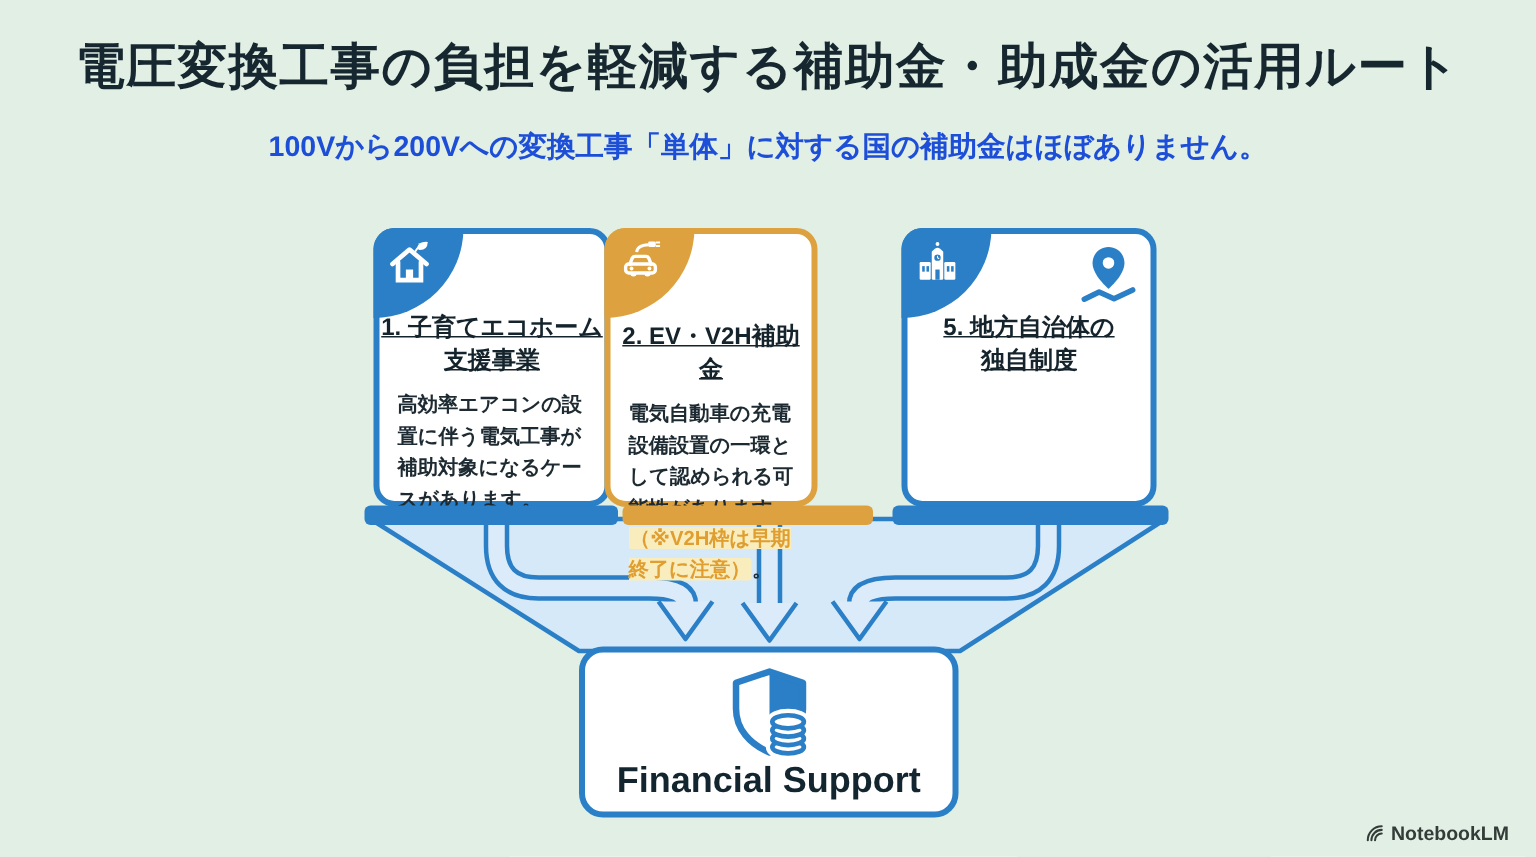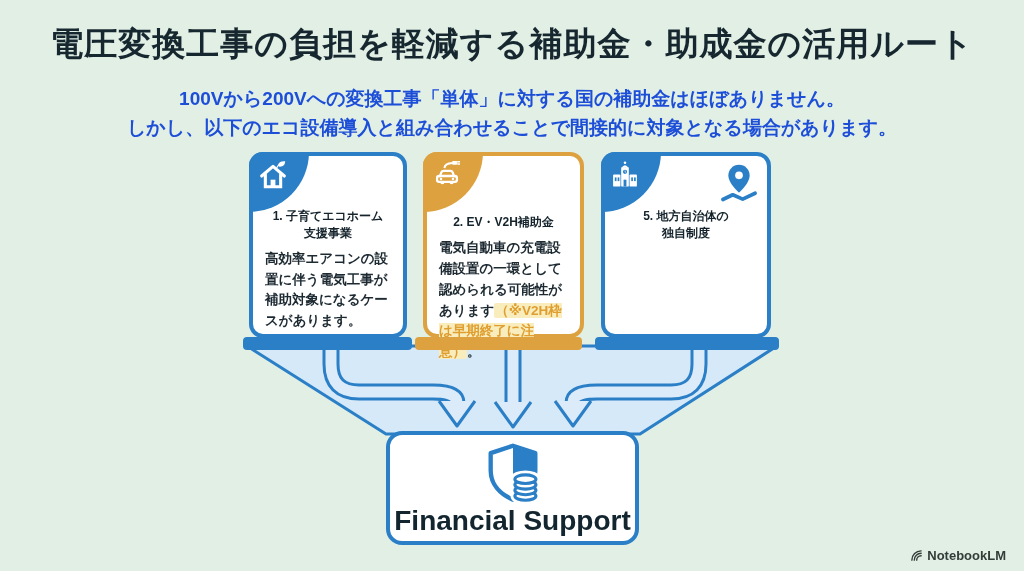--- a/index.html
+++ b/index.html
@@ -21,35 +21,35 @@
   
   .flow-svg { position:absolute; left:0; top:0; width:1024px; height:571px; z-index:1; }
 
   
   .card {
     position:absolute; top:152px; height:186px; background:#fff;
     border:4px solid #2a7fc7; border-radius:14px; z-index:2;
   }
   .card.orange { border-color:#dda23f; }
   .card-1 { left:249px; width:158px; }
-  .card-2 { left:423px; width:161px; }
+  .card-2 { left:403px; width:142px; }
   .card-3 { left:601px; width:170px; }
 
   .corner-badge {
     position:absolute; left:-4px; top:-4px; width:60px; height:60px;
     background:#2a7fc7; border-radius:14px 0 100% 0;
   }
   .corner-badge.orange { background:#dda23f; }
   .corner-badge svg { position:absolute; left:7px; top:7px; width:34px; height:34px; }
 
   .pin-badge { position:absolute; right:6px; top:5px; width:44px; height:44px; }
 
   .card-title {
-    margin-top:52px; text-align:center; font-size:12px; font-weight:800;
-    color:#15242c; line-height:1.4; white-space:pre-line;
+    margin-top:52px; text-align:center; font-size:16px; font-weight:800;
+    color:#15242c; line-height:1.4; white-space:pre-line;text-decoration:underline;
   }
   .card-2 .card-title { margin-top:58px; }
   .card-body {
     margin:7px 9px 0 12px; font-size:13.5px; font-weight:700;
     color:#1d2a32; line-height:1.55; text-align:left;
   }
   .card-3 .card-body { margin-top:4px; }
   .note {
     color:#df9e2f; background:#f9edbd; border-radius:2px;
     padding:0 1px;
@@ -61,21 +61,21 @@
   .bar-2 { left:415px; width:167px; background:#dda23f; }
   .bar-3 { left:595px; width:184px; }
 
   
   .support-box {
     position:absolute; left:386px; top:431px; width:253px; height:114px;
     background:#fff; border:4px solid #2a7fc7; border-radius:16px; z-index:3;
     display:flex; flex-direction:column; align-items:center; justify-content:center;
   }
   .support-box svg { width:62px; height:62px; margin-top:2px; }
-  .support-label { font-size:28px; font-weight:800; color:#132630; margin-top:1px; }
+  .support-label { font-size:24px; font-weight:800; color:#132630; margin-top:1px; }
 
   
   .watermark {
     position:absolute; right:18px; bottom:8px; z-index:4;
     display:flex; align-items:center; gap:4px;
     color:#333c38; font-size:13px; font-weight:700;
   }
   .watermark svg { width:13px; height:13px; }
 </style>
 </head>
@@ -101,21 +101,20 @@
     <g>
       <path d="M699 350 L699 364 Q699 392 671 392 L597 392 Q573 392 573 403" fill="none" stroke="#2a7fc7" stroke-width="17" stroke-linejoin="round"></path>
       <path d="M699 350 L699 364 Q699 392 671 392 L597 392 Q573 392 573 403" fill="none" stroke="#dcebfa" stroke-width="11" stroke-linejoin="round"></path>
       <path d="M555 401 L573 426 L591 401" fill="#dcebfa" stroke="#2a7fc7" stroke-width="3" stroke-linejoin="round"></path>
     </g>
   </svg>
 
   <div class="main-title">電圧変換工事の負担を軽減する補助金・助成金の活用ルート</div>
   <div class="subtitle">
     <div>100Vから200Vへの変換工事「単体」に対する国の補助金はほぼありません。</div>
-    <div>しかし、以下のエコ設備導入と組み合わせることで間接的に対象となる場合があります。</div>
   </div>
 
   <div class="card card-1">
     <div class="corner-badge">
       <svg viewBox="0 0 24 24">
         <path d="M4 12 L12 5.2 L20 12" fill="none" stroke="#fff" stroke-width="2.2" stroke-linecap="round" stroke-linejoin="round"></path>
         <path d="M6.6 11 V19.6 H17.4 V11" fill="none" stroke="#fff" stroke-width="2.2" stroke-linecap="round"></path>
         <rect x="10.3" y="14.6" width="3.4" height="5" fill="#fff"></rect>
         <path d="M15.4 4.6 Q16.2 1.2 20.6 1.6 Q20.4 5.6 16.6 5.4 Z" fill="#fff"></path>
         <path d="M14.6 6.2 Q15.6 4.4 17.4 3.4" fill="none" stroke="#fff" stroke-width="0.9"></path>

